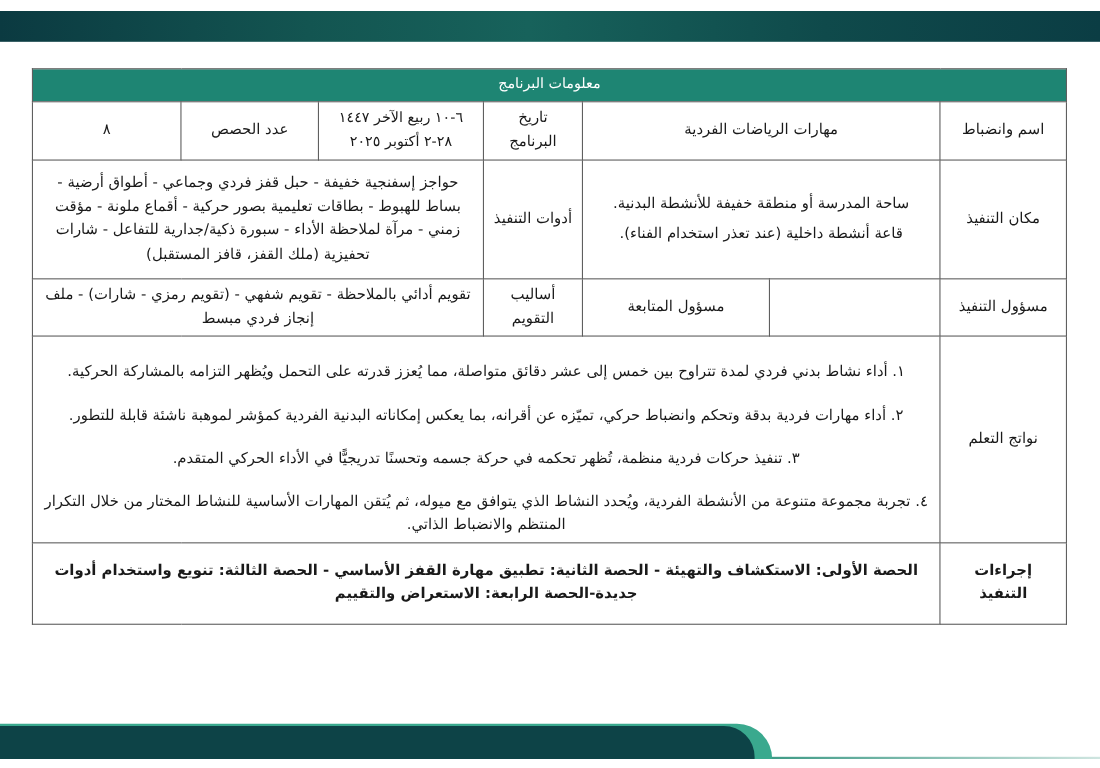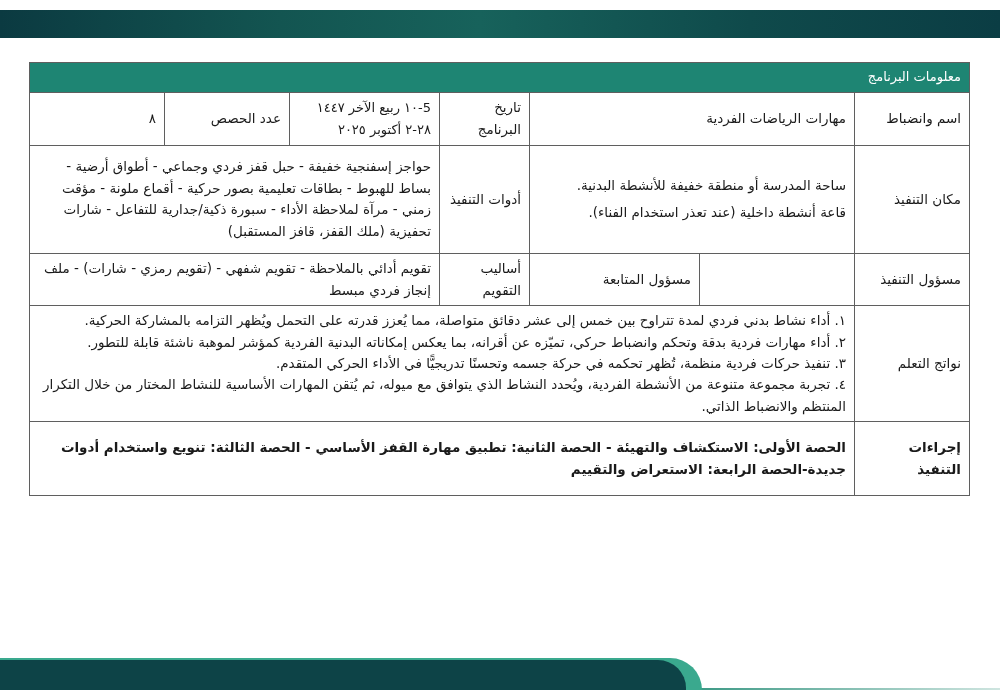--- a/index.html
+++ b/index.html
@@ -40,20 +40,21 @@
     width:940px;
     border-collapse:collapse;
     table-layout:fixed;
     font-size:13.5px;
     color:var(--text);
   }
   .info-table td {
     border:1px solid var(--table-border);
     padding:4px 8px;
     vertical-align:middle;
+    text-align:center;
     line-height:1.6;
     overflow:hidden;
   }
   .title-row { height:23px; }
   .title-cell {
     background:var(--table-header-bg);
     color:var(--table-header-text);
     font-size:13px;
     padding:2px 8px;
     line-height:1.35;
@@ -63,21 +64,21 @@
   .row3 { height:48px; }
   .row4 { height:116px; }
   .row5 { height:74px;font-weight:bold; }
 
   .date-cell div { line-height:1.7; font-size:13px; }
   .location-cell div { line-height:2.0; }
   .tools-cell { line-height:1.8; }
   .eval-cell { line-height:1.65; }
 
   .outcomes-cell { text-align:right; padding:6px 10px; }
-  .outcomes-cell .outcome { line-height:1.58; }
+  .outcomes-cell .outcome { line-height:1.58;margin-top:18px; }
 
   .procedures-cell { text-align:right; line-height:2.0; padding:6px 12px; }
 
   
   .footer-line {
     position:absolute; bottom:8px; left:0;
     width:1000px; height:2px;
     background:linear-gradient(90deg, var(--footer-bar) 0%, #3e9a86 70%, #cfe5e0 100%);
   }
   .footer-accent {
@@ -112,21 +113,21 @@
   <tbody>
       <tr class="title-row">
     <td class="title-cell" colspan="7">معلومات البرنامج</td>
   </tr>
 
   <tr class="row1">
     <td>اسم وانضباط</td>
     <td colspan="2">مهارات الرياضات الفردية</td>
     <td>تاريخ البرنامج</td>
     <td class="date-cell">
-      <div>5-١٠ ربيع الآخر ١٤٤٧</div>
+      <div>٦-١٠ ربيع الآخر ١٤٤٧</div>
       <div>٢٨-٢ أكتوبر ٢٠٢٥</div>
     </td>
     <td>عدد الحصص</td>
     <td>٨</td>
   </tr>
 
   <tr class="row2">
     <td>مكان التنفيذ</td>
     <td colspan="2" class="location-cell">
       <div>ساحة المدرسة أو منطقة خفيفة للأنشطة البدنية.</div>

